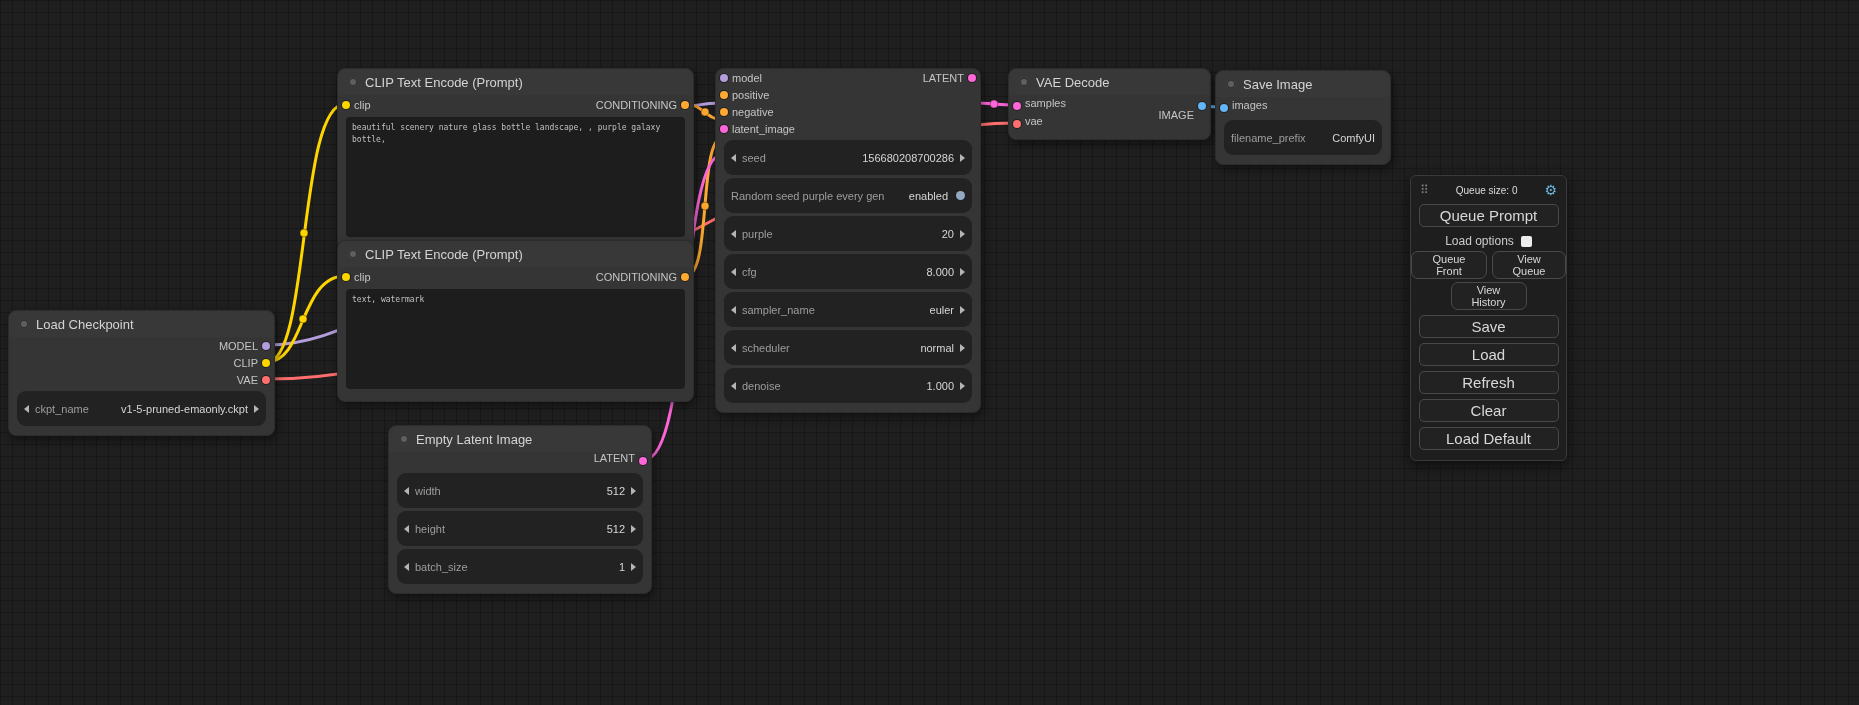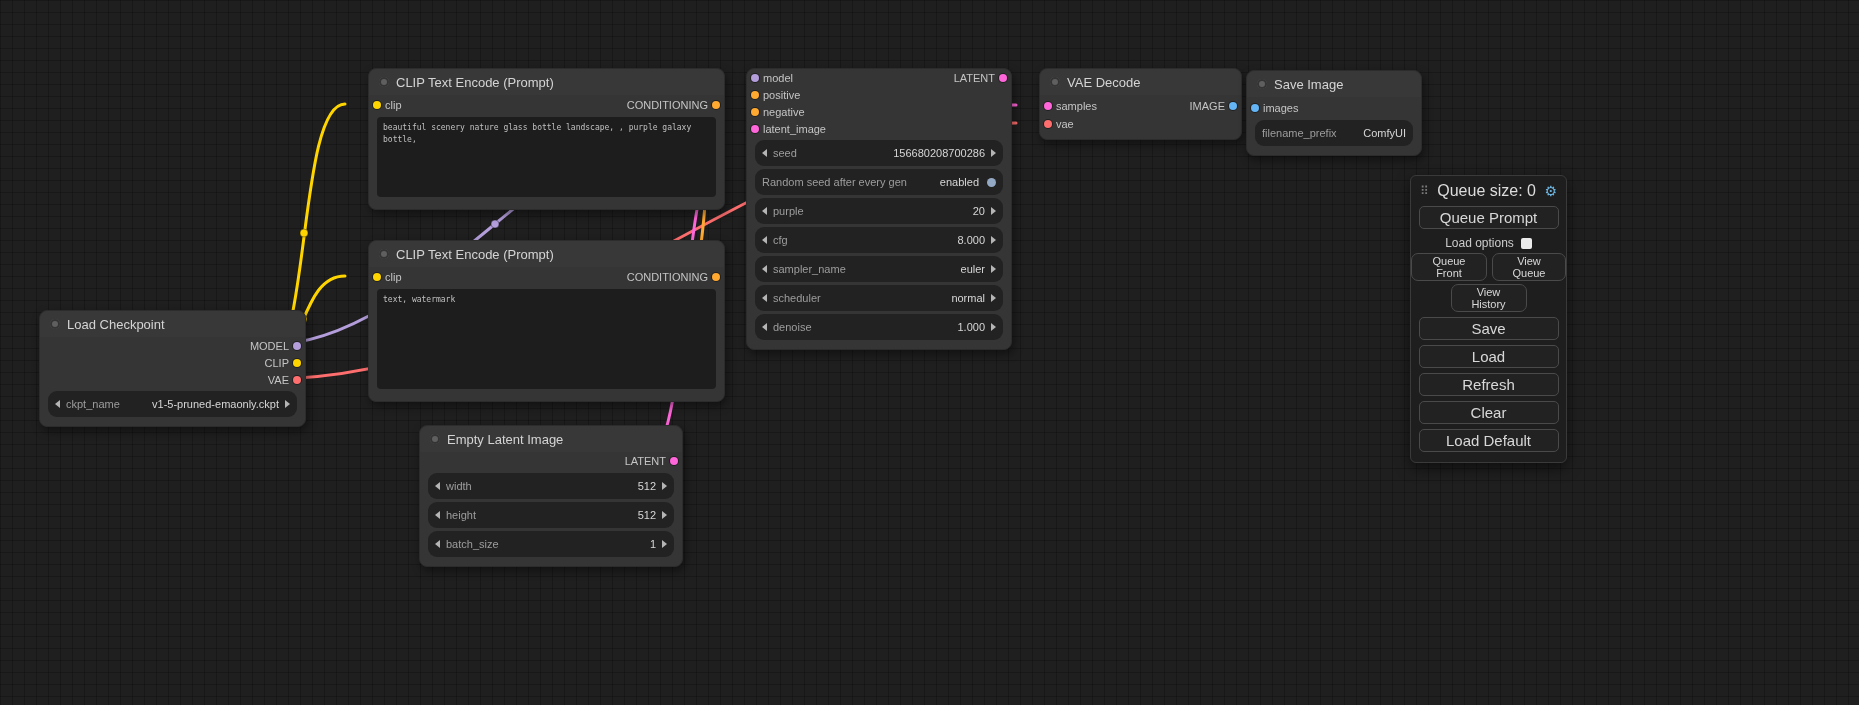--- a/index.html
+++ b/index.html
@@ -13,57 +13,57 @@
     background-size:12px 12px;
   }
   .wires { position:absolute; inset:0; z-index:0; }
   .wires path { fill:none; stroke-width:3; stroke-linecap:round; }
   .wires circle { stroke:rgba(0,0,0,.35); stroke-width:1; }
 
   .node {
     position:absolute; z-index:1; background:#353535;
     border:1px solid #2c2c2c; border-radius:8px;
     box-shadow:2px 4px 10px rgba(0,0,0,.45);
-    color:#c8c8c8; padding-bottom:6px;margin-left:31px;
+    color:#c8c8c8; padding-bottom:6px;
   }
   .node-header { display:flex; align-items:center; gap:7px; height:26px; padding:0 10px;
     background:#383838; border-radius:8px 8px 0 0; }
   .collapse-dot { width:10px; height:10px; border-radius:50%; background:#5f5f5f;
     box-shadow:inset 0 0 0 2px #343434; flex:0 0 auto; }
   .node-title { font-size:13px; color:#d4d4d4; white-space:nowrap; }
 
   .slot-row { position:relative; display:flex; align-items:center; height:17px;
     padding:0 16px; font-size:11px; color:#c5c5c5; }
   .slot-row.h20 { height:20px; }
-  .slot-row.h18 { height:18px; }
+  .slot-row.h18 { height:18px;flex-direction:column; }
   .in-label { margin-right:auto; }
   .out-label { margin-left:auto;padding-left:24px; }
   .port { position:absolute; top:50%; transform:translateY(-50%); width:8px; height:8px;
     border-radius:50%; box-shadow:0 0 0 1px rgba(0,0,0,.4); }
   .port.in { left:4px; } .port.out { right:4px; }
 
-  .widget { display:flex; align-items:center; height:26px; background:#222;
+  .widget { display:flex; align-items:center; height:35px; background:#222;
     border-radius:9px; margin:3px 8px; padding:0 7px; font-size:11px; gap:6px; }
   .wlabel { color:#9d9d9d; white-space:nowrap; }
   .wvalue { margin-left:auto; color:#d6d6d6; white-space:nowrap; }
   .arrow { width:0; height:0; flex:0 0 auto; }
   .arrow.left  { border:4px solid transparent; border-left:0; border-right:5px solid #b5b5b5; }
   .arrow.right { border:4px solid transparent; border-right:0; border-left:5px solid #b5b5b5; }
   .toggle-dot { width:9px; height:9px; border-radius:50%; flex:0 0 auto; margin-left:2px; }
 
   .node-text { margin:2px 8px 6px; background:#1d1d1d; border-radius:4px; padding:5px 6px;
     font-family:"DejaVu Sans Mono", monospace; font-size:8px; line-height:12px;
     color:#c0c0c0; white-space:pre-wrap; word-break:break-word; overflow:hidden; }
 
   .queue-panel { position:absolute; z-index:5; background:#1e1e1e; border:1px solid #3a3a3a;
     border-radius:6px; box-shadow:0 5px 14px rgba(0,0,0,.55); color:#dcdcdc;
     padding:3px 0 10px; }
   .qp-header { display:flex; align-items:center; gap:6px; padding:3px 9px 1px; }
   .drag-handle { color:#7a7a7a; font-size:12px; }
-  .queue-size { flex:1; text-align:center; font-size:16px; color:#dcdcdc; }
+  .queue-size { flex:1; text-align:center; font-size:10px; color:#dcdcdc; }
   .gear { font-size:14px; }
   .qp-btn { display:block; background:#222; border:1px solid #4a4a4a; border-radius:5px;
     color:#d8d8d8; font-family:inherit; cursor:pointer; }
   .qp-btn.big { width:140px; margin:5px auto 0; font-size:15px; padding:2px 0; }
   .extra-options-row { display:flex; align-items:center; justify-content:center; gap:7px;
     margin:7px 0 3px; font-size:12px; color:#cccccc; }
   .checkbox { width:11px; height:11px; background:#ececec; border-radius:2px; display:inline-block; }
   .small-row { display:flex; justify-content:center; gap:5px; margin-top:3px; }
   .qp-btn.small { font-size:11px; padding:1px 8px; border-radius:7px; }
   .qp-group { margin-top:3px; }
@@ -122,21 +122,21 @@
     <div class="node-header">
       <span class="collapse-dot"></span>
       <span class="node-title">CLIP Text Encode (Prompt)</span>
     </div>
     <div class="slot-row h20">
       <span class="port in" style="background:var(--c-clip)"></span>
       <span class="in-label">clip</span>
       <span class="out-label">CONDITIONING</span>
       <span class="port out" style="background:var(--c-conditioning)"></span>
     </div>
-    <div class="node-text" style="height:80px;">beautiful scenery nature glass bottle landscape, , purple galaxy bottle,</div>
+    <div class="node-text" style="height:120px;">beautiful scenery nature glass bottle landscape, , purple galaxy bottle,</div>
   </div>
 
   <div class="node" style="left:337px; top:240px; width:357px;">
     <div class="node-header">
       <span class="collapse-dot"></span>
       <span class="node-title">CLIP Text Encode (Prompt)</span>
     </div>
     <div class="slot-row h20">
       <span class="port in" style="background:var(--c-clip)"></span>
       <span class="in-label">clip</span>
@@ -194,21 +194,21 @@
       <span class="port in" style="background:var(--c-latent)"></span>
       <span class="in-label">latent_image</span>
     </div>
     <div class="widget">
       <span class="arrow left"></span>
       <span class="wlabel">seed</span>
       <span class="wvalue">156680208700286</span>
       <span class="arrow right"></span>
     </div>
     <div class="widget">
-      <span class="wlabel">Random seed after every gen</span>
+      <span class="wlabel">Random seed purple every gen</span>
       <span class="wvalue">enabled</span>
       <span class="toggle-dot" style="background:var(--c-toggle)"></span>
     </div>
     <div class="widget">
       <span class="arrow left"></span>
       <span class="wlabel">purple</span>
       <span class="wvalue">20</span>
       <span class="arrow right"></span>
     </div>
     <div class="widget">

